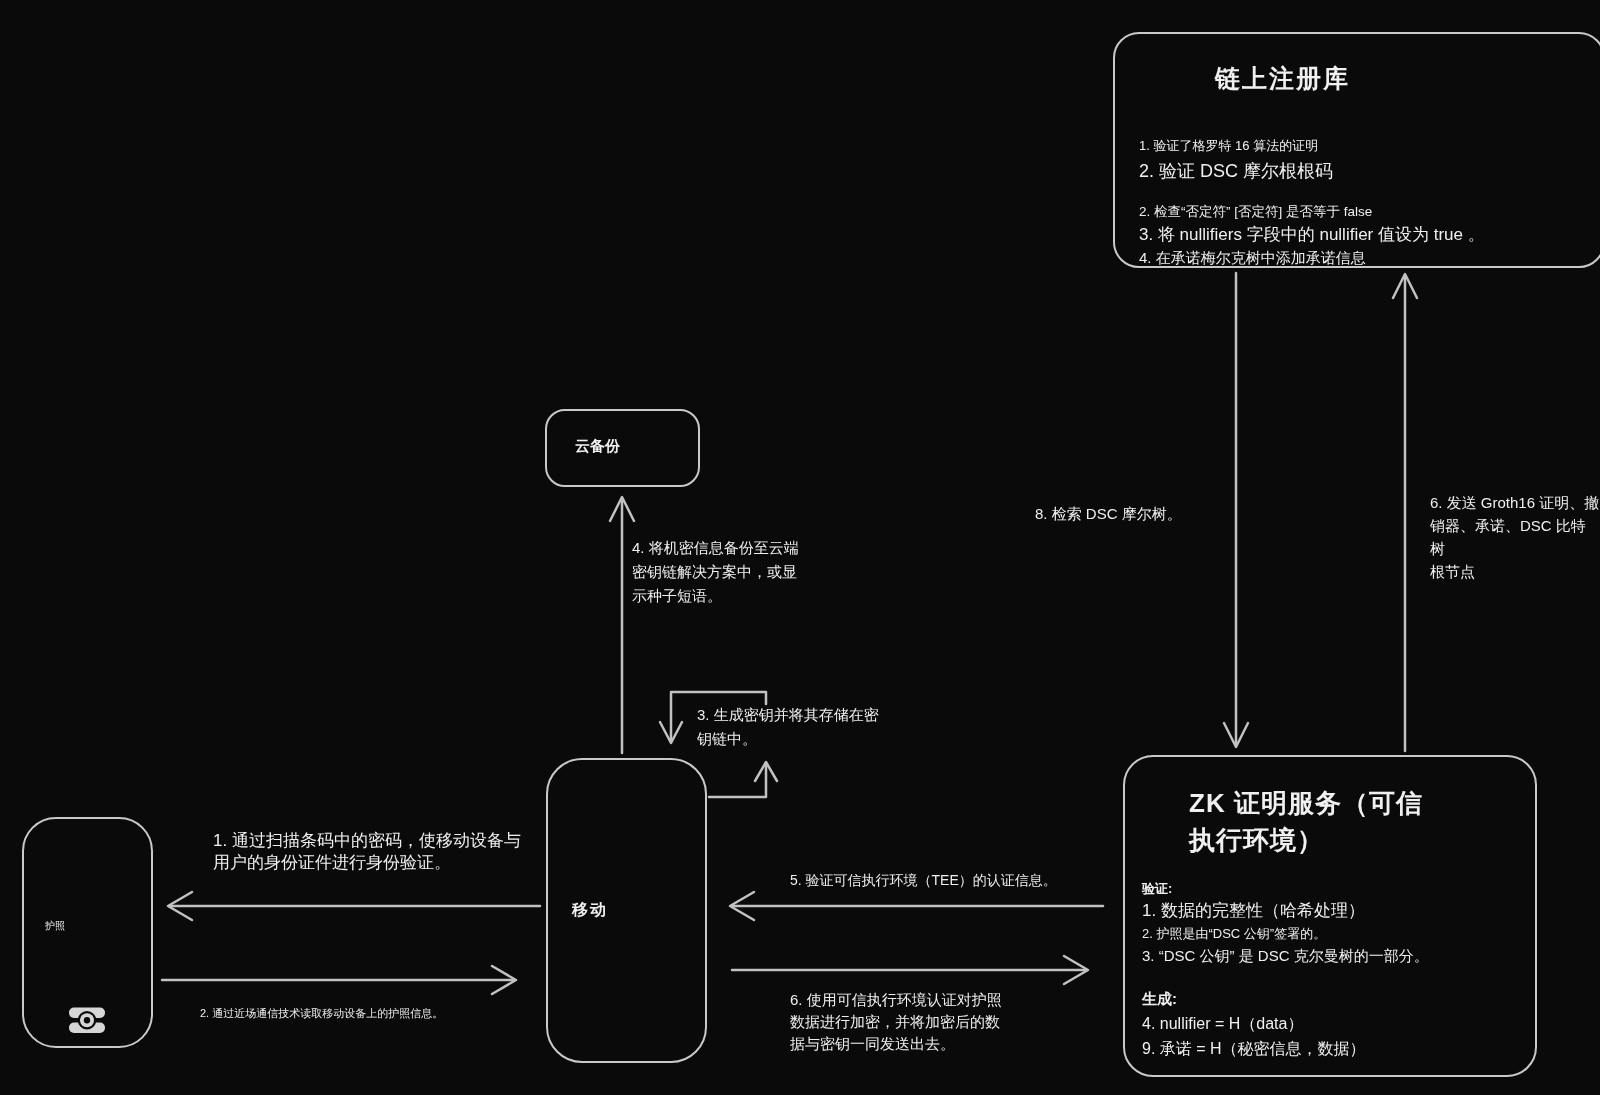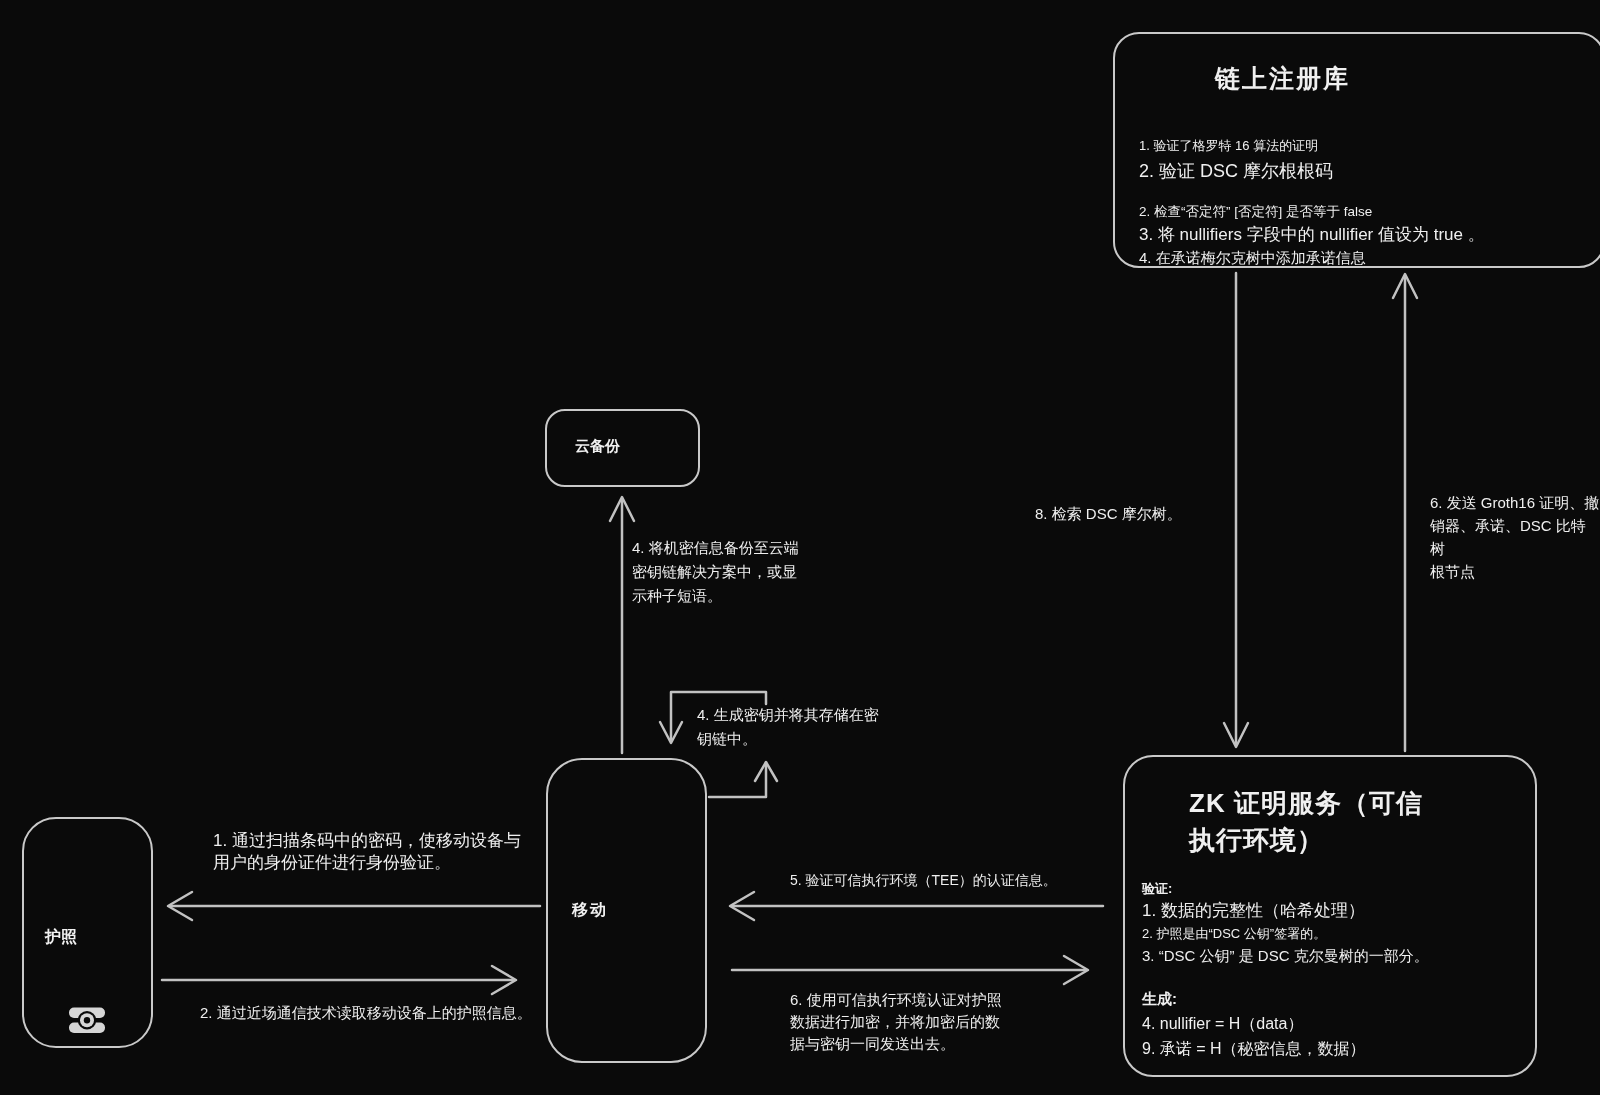--- a/index.html
+++ b/index.html
@@ -20,21 +20,21 @@
   .fs13b{font-size:13.5px;line-height:23px;margin-top:15px;}
   .fs17{font-size:17px;line-height:23px;}
   .fs15{font-size:15px;line-height:24px;}
 
   
   .cloud{left:545px;top:409px;width:155px;height:78px;border-radius:20px;}
   .cloud .c-label{position:absolute;left:28px;top:26px;font-size:15px;font-weight:600;}
 
   
   .passport{left:22px;top:817px;width:131px;height:231px;border-radius:34px;}
-  .passport .p-label{position:absolute;left:21px;top:108px;font-size:16px;font-weight:700;}
+  .passport .p-label{position:absolute;left:21px;top:100px;font-size:10px;font-weight:400;}
   .passport .p-icon{position:absolute;left:44px;top:188px;width:38px;height:27px;}
 
   
   .mobile{left:546px;top:758px;width:161px;height:305px;border-radius:36px;}
   .mobile .m-label{position:absolute;left:24px;top:140px;font-size:16px;font-weight:600;letter-spacing:2px;}
 
   
   .zk{left:1123px;top:755px;width:414px;height:322px;border-radius:30px;}
   .zk .z-title{position:absolute;left:64px;top:28px;font-size:26px;font-weight:700;line-height:37px;letter-spacing:1px;white-space:pre-line;}
   .zk .z-body{position:absolute;left:17px;top:122px;right:8px;}
@@ -42,21 +42,21 @@
   .zk .z-i1{font-size:17px;line-height:24px;}
   .zk .z-i2{font-size:13px;line-height:21px;}
   .zk .z-i3{font-size:15px;line-height:23px;}
   .zk .z-gap{height:20px;}
   .zk .z-h2{font-size:15px;line-height:24px;font-weight:600;}
   .zk .z-i4{font-size:16px;line-height:25px;}
   .zk .z-i5{font-size:16px;line-height:25px;}
 
   
   .lab-scan{left:213px;top:830px;font-size:17px;line-height:22px;}
-  .lab-nfc{left:200px;top:1002px;font-size:15px;line-height:22px;}
+  .lab-nfc{left:200px;top:1002px;font-size:11px;line-height:22px;}
   .lab-keygen{left:697px;top:703px;font-size:15px;line-height:24px;}
   .lab-cloud{left:632px;top:536px;font-size:15px;line-height:24px;}
   .lab-tee{left:790px;top:870px;font-size:14px;line-height:20px;}
   .lab-send-enc{left:790px;top:989px;font-size:15px;line-height:22px;}
   .lab-fetch{left:1035px;top:503px;font-size:15px;line-height:21px;}
   .lab-proof{left:1430px;top:491px;font-size:15px;line-height:23px;}
 </style>
 </head>
 <body>
 
@@ -148,21 +148,21 @@
       <div class="z-gap"></div>
       <div class="z-h2">生成:</div>
       <div class="z-i4">4. nullifier = H（data）</div>
       <div class="z-i5">9. 承诺 = H（秘密信息，数据）</div>
     </div>
   </div>
 
   <div class="label lab-scan">1. 通过扫描条码中的密码，使移动设备与
 用户的身份证件进行身份验证。</div>
   <div class="label lab-nfc">2. 通过近场通信技术读取移动设备上的护照信息。</div>
-  <div class="label lab-keygen">4. 生成密钥并将其存储在密
+  <div class="label lab-keygen">3. 生成密钥并将其存储在密
 钥链中。</div>
   <div class="label lab-cloud">4. 将机密信息备份至云端
 密钥链解决方案中，或显
 示种子短语。</div>
   <div class="label lab-tee">5. 验证可信执行环境（TEE）的认证信息。</div>
   <div class="label lab-send-enc">6. 使用可信执行环境认证对护照
 数据进行加密，并将加密后的数
 据与密钥一同发送出去。</div>
   <div class="label lab-fetch">8. 检索 DSC 摩尔树。</div>
   <div class="label lab-proof">6. 发送 Groth16 证明、撤

